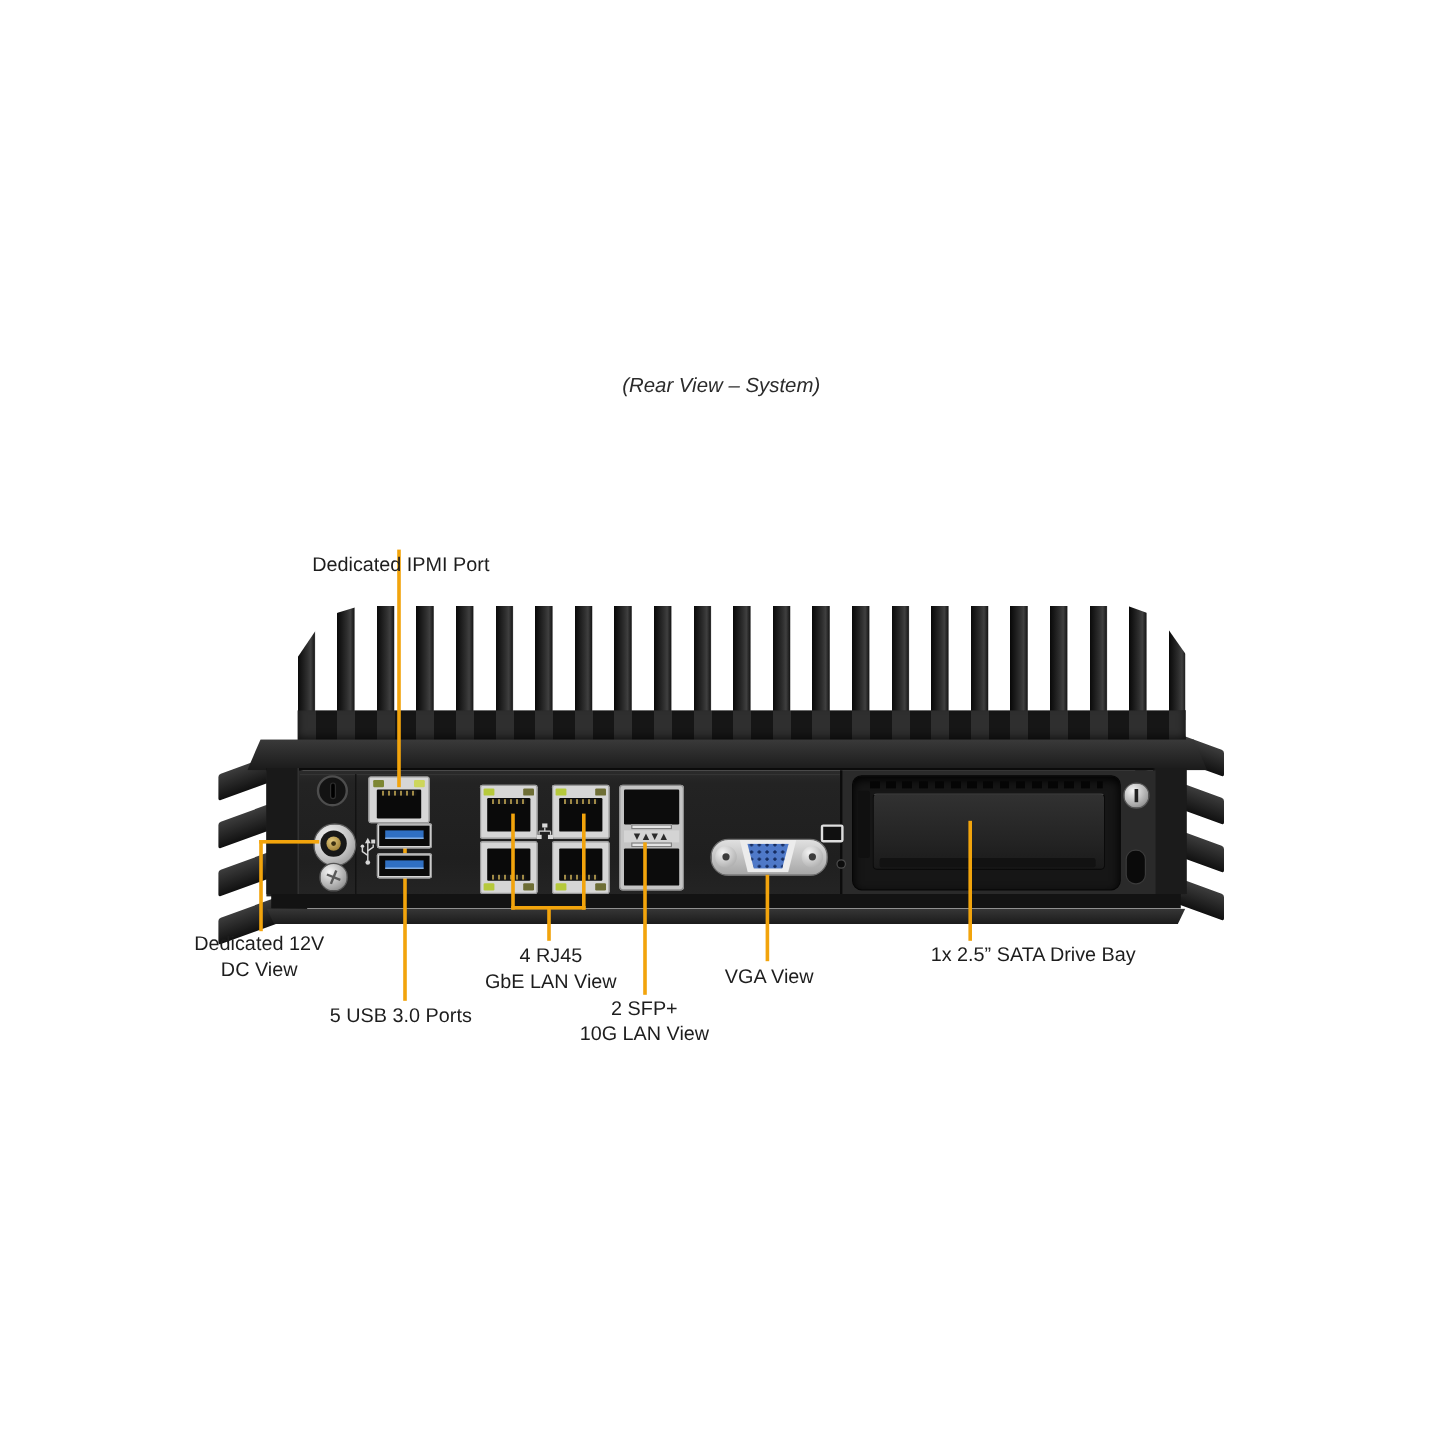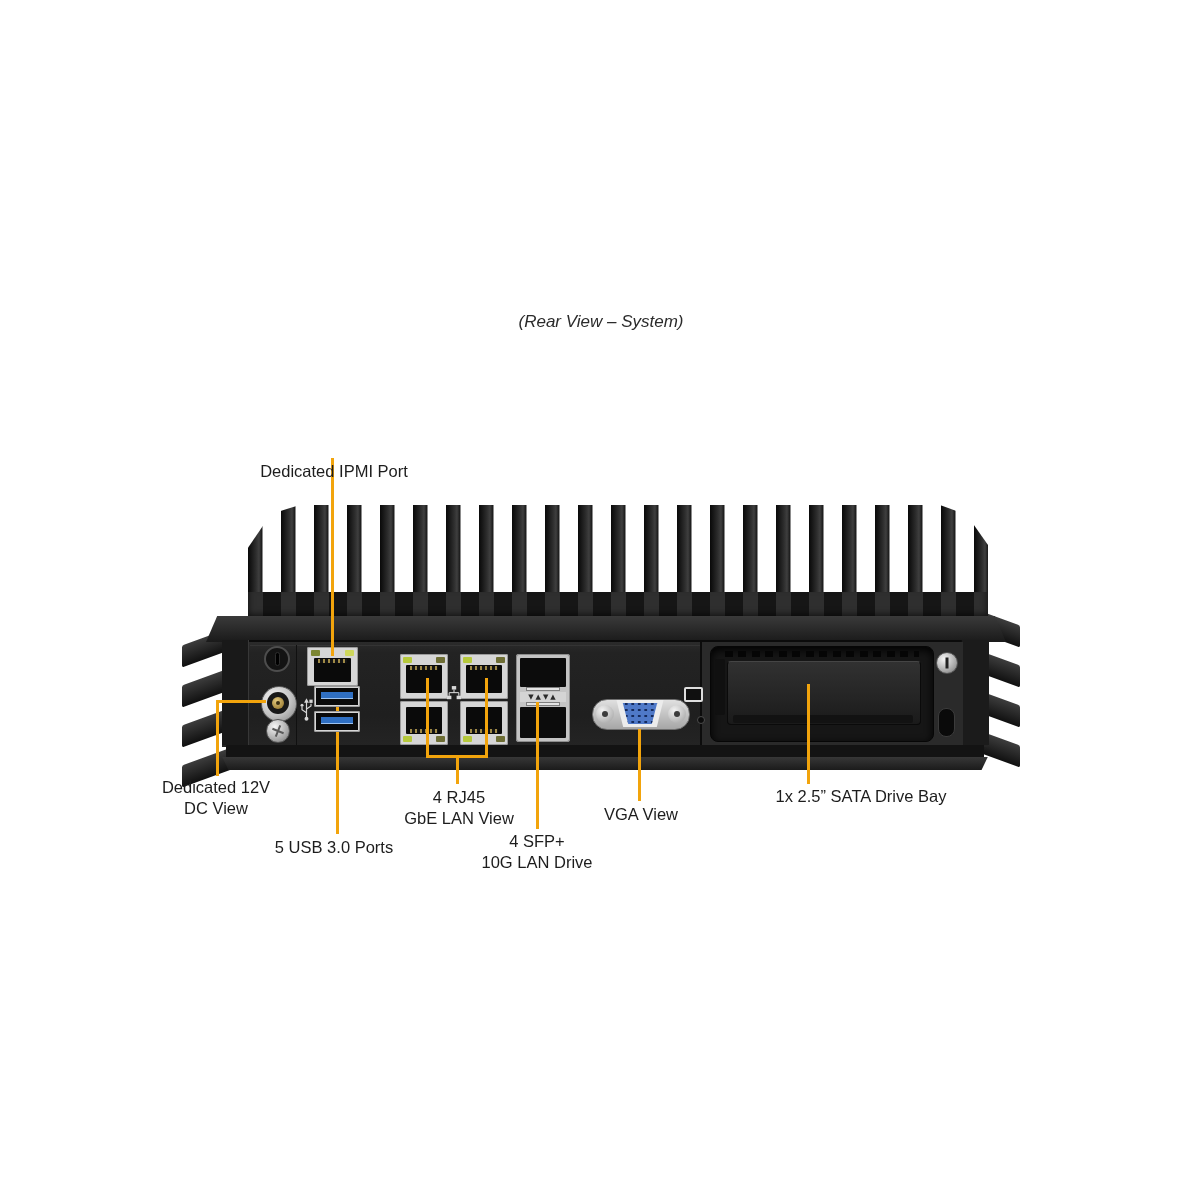--- a/index.html
+++ b/index.html
@@ -274,19 +274,19 @@
   <div class="abs lbl" style="left:216px;top:777px;">
     <div>Dedicated 12V</div>
     <div>DC View</div>
   </div>
   <div class="abs lbl" style="left:334px;top:837px;">5 USB 3.0 Ports</div>
   <div class="abs lbl" style="left:459px;top:787px;">
     <div>4 RJ45</div>
     <div>GbE LAN View</div>
   </div>
   <div class="abs lbl" style="left:537px;top:831px;">
-    <div>4 SFP+</div>
-    <div>10G LAN Drive</div>
+    <div>2 SFP+</div>
+    <div>10G LAN View</div>
   </div>
   <div class="abs lbl" style="left:641px;top:804px;">VGA View</div>
   <div class="abs lbl" style="left:817px;top:786px;margin-left:44px;">1x 2.5” SATA Drive Bay</div>
 
 </div>
 
 </body></html>

